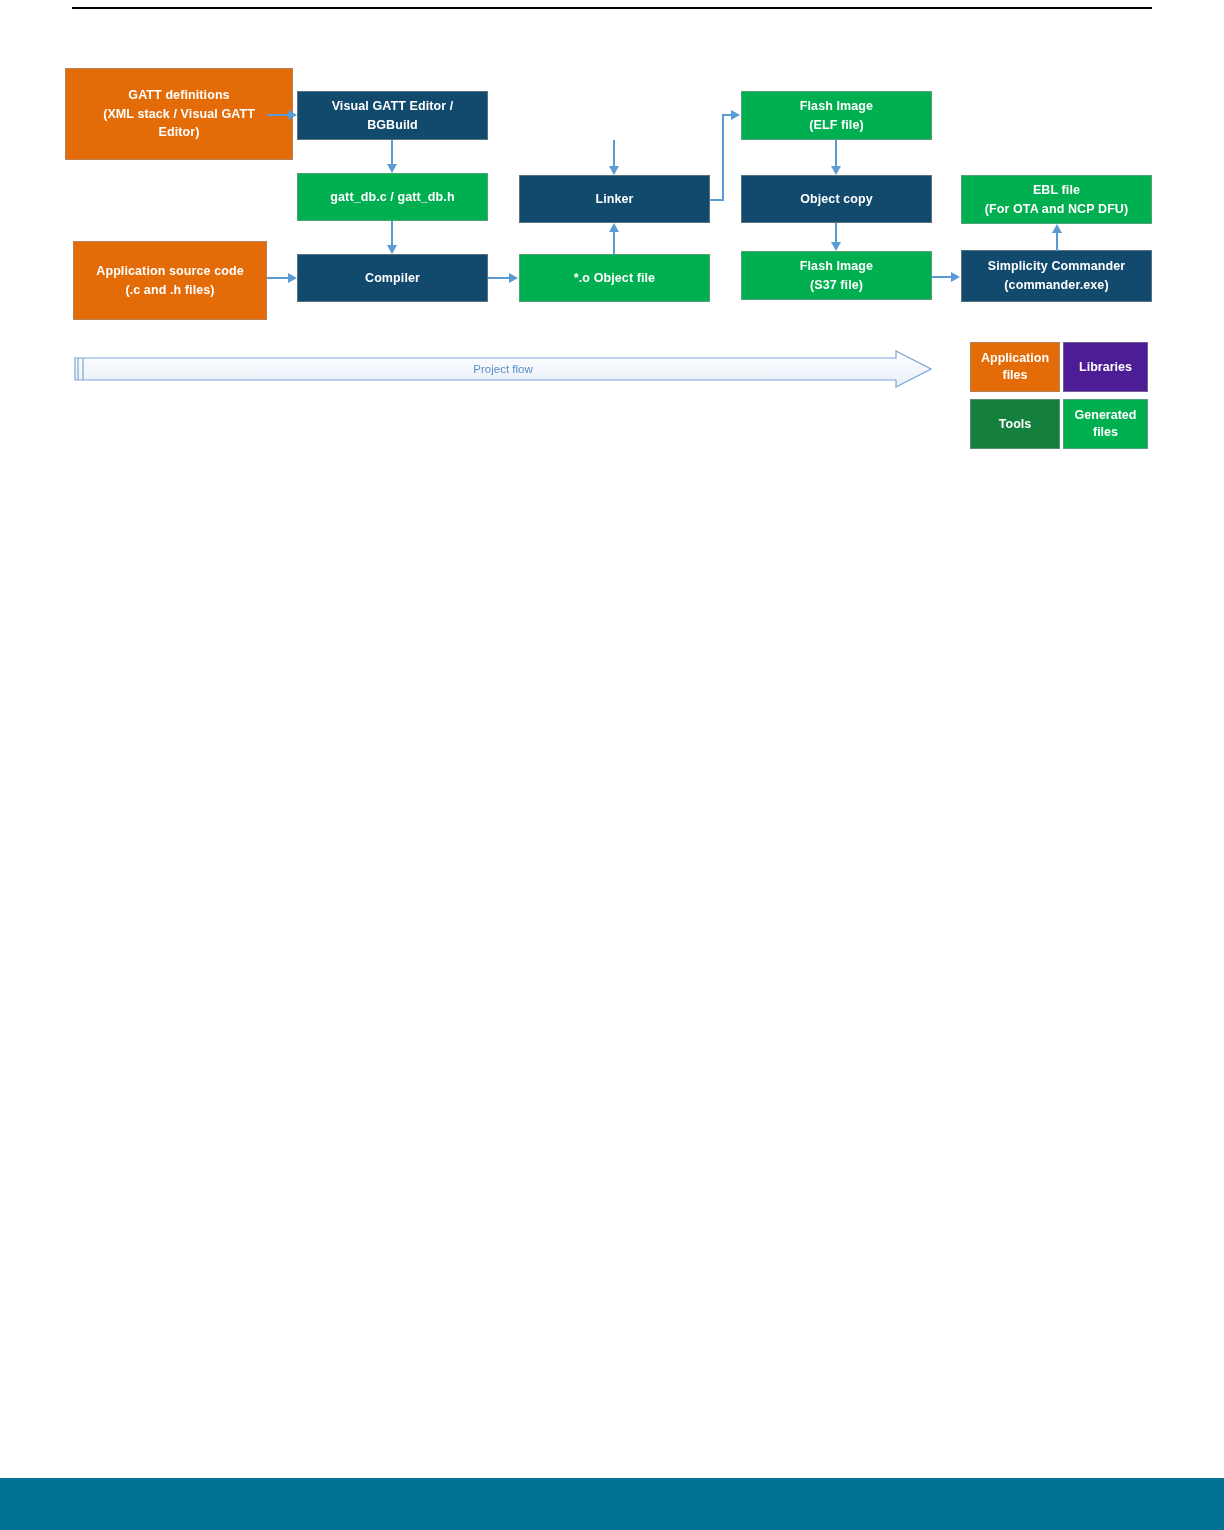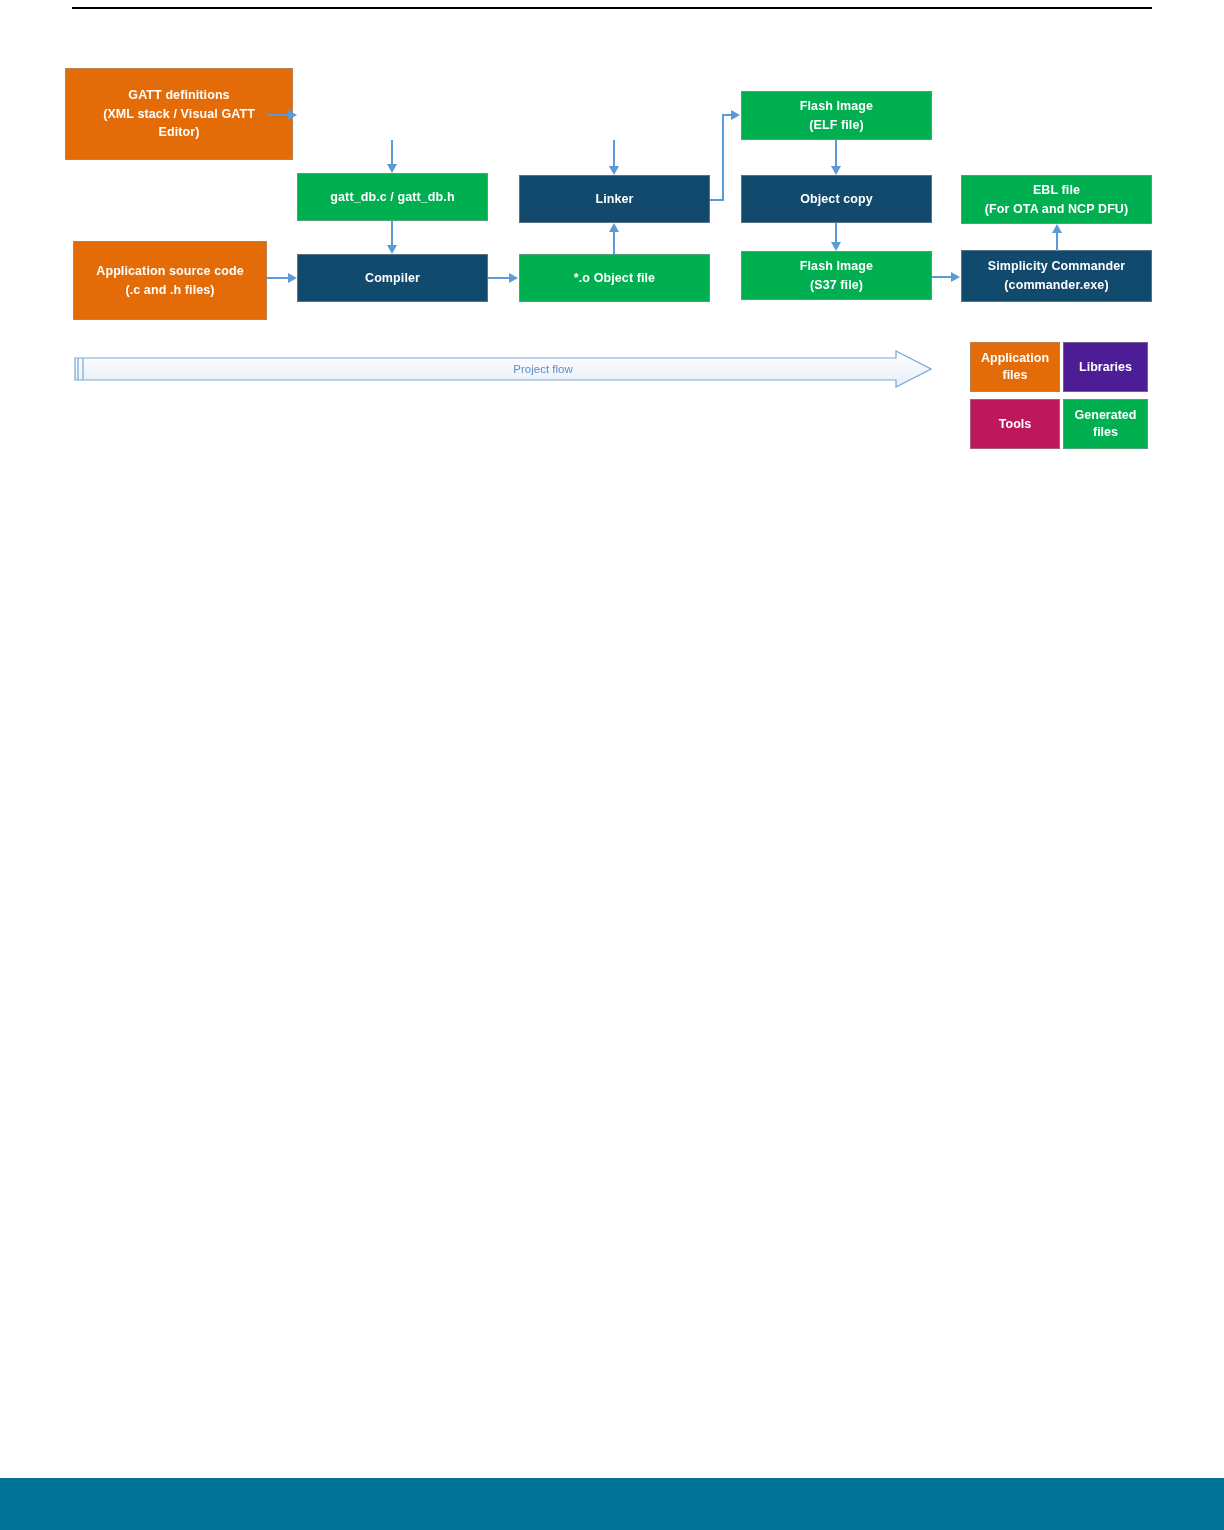--- a/index.html
+++ b/index.html
@@ -113,21 +113,20 @@
     position: absolute;
     left: 0; top: 0;
     width: 858px;
     height: 38px;
     display: flex;
     align-items: center;
     justify-content: center;
     font-size: 11.5px;
     color: #5B8FC9;
     font-family: "Liberation Sans", sans-serif;
-    padding-left: 40px;
   }
 
   
   .legend {
     position: absolute;
     left: 970px;
     top: 342px;
     width: 182px;
     height: 107px;
   }
@@ -139,40 +138,46 @@
     justify-content: center;
     text-align: center;
     color: #ffffff;
     font-weight: bold;
     font-size: 12.5px;
     line-height: 1.35;
     border: 1px solid rgba(150,150,150,0.55);
   }
   .lg.c-orange { background: #E36C09; }
   .lg.c-blue   { background: #4c1d95; }
-  .lg.c-navy   { background: #be185d; }
+  .lg.c-navy   { background: #15803d; }
   .lg.c-green  { background: #00AF50; }
 </style>
 </head>
 <body>
 
 <div id="page">
 
   <div class="top-rule"></div>
 
   <div class="diagram">
 
     <div class="node c-orange" style="left:65px; top:68px; width:228px; height:92px;">
       <div>
         <span>GATT definitions</span><br>
         <span>(XML stack / Visual GATT</span><br>
         <span>Editor)</span>
       </div>
     </div>
 
+    <div class="node c-navy" style="left:297px; top:91px; width:191px; height:49px;">
+      <div>
+        <span>Visual GATT Editor /</span><br>
+        <span>BGBuild</span>
+      </div>
+    </div>
 
 
     <div class="node c-green" style="left:741px; top:91px; width:191px; height:49px;">
       <div>
         <span>Flash Image</span><br>
         <span>(ELF file)</span>
       </div>
     </div>
 
     <div class="node c-green" style="left:297px; top:173px; width:191px; height:48px;">

